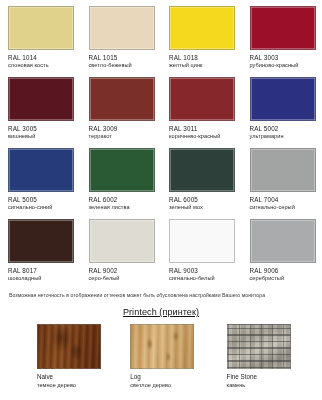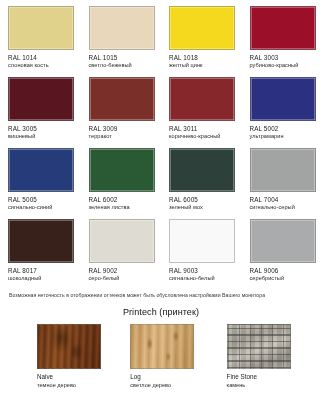--- a/index.html
+++ b/index.html
@@ -61,20 +61,21 @@
     white-space: nowrap;
   }
 
   
   .printech-title {
     text-align: center;
     font-size: 9px;
     color: #111111;
     margin-top: 9px;
     letter-spacing: 0.1px;
+    text-decoration: underline;
   }
 
   .tex-grid {
     margin-top: 7px;
     display: grid;
     grid-template-columns: repeat(3, 107.3px);
   }
   .tex-cell {
     padding-left: 37px;
     box-sizing: border-box;

